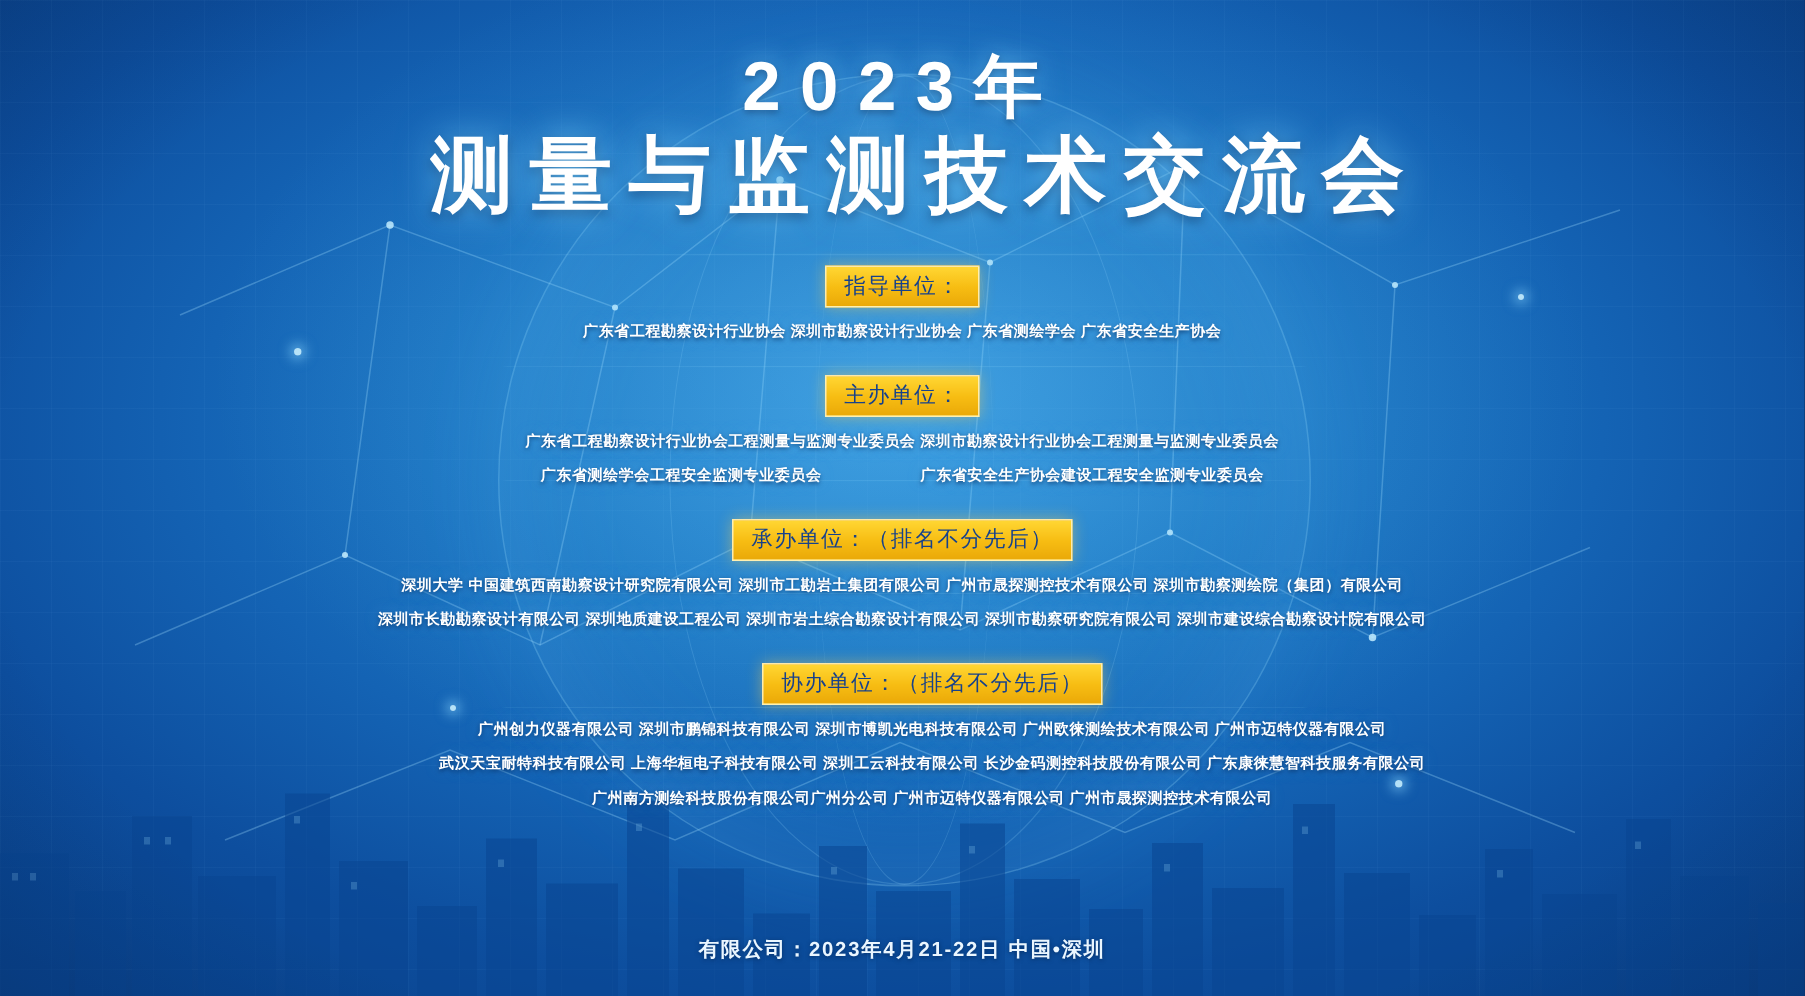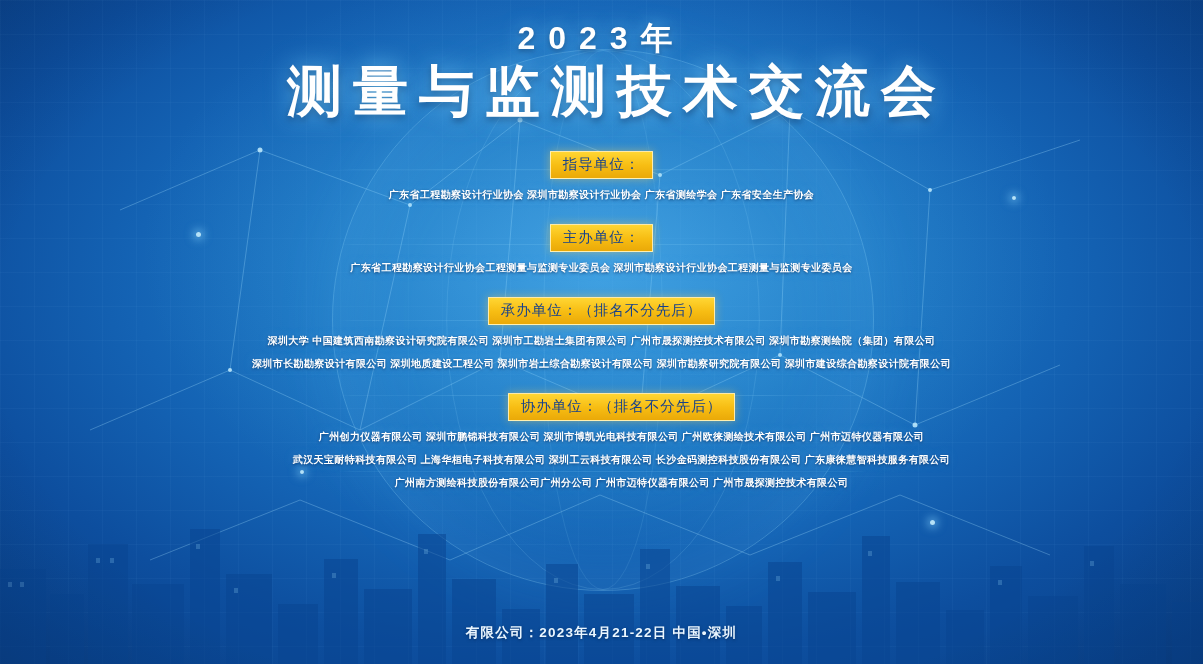--- a/index.html
+++ b/index.html
@@ -84,22 +84,22 @@
   #content {
     position: relative;
     z-index: 5;
     width: 100%;
     height: 100%;
     text-align: center;
   }
 
   .title-year {
     margin: 0;
-    padding-top: 22px;
-    font-size: 32px;
+    padding-top: 33px;
+    font-size: 46px;
     font-weight: 700;
     letter-spacing: 13px;
     color: #ffffff;
     text-shadow: 0 0 18px rgba(120,210,255,0.75), 0 2px 5px rgba(4,40,90,0.6);
     line-height: 1.05;
   }
   .title-main {
     margin: 4px 0 0 0;
     font-size: 55px;
     font-weight: 700;
@@ -259,20 +259,24 @@
         <span class="badge">指导单位：</span>
       </div>
       <div class="org-line">广东省工程勘察设计行业协会  深圳市勘察设计行业协会  广东省测绘学会  广东省安全生产协会</div>
     </div>
 
     <div class="section sec-host">
       <div class="badge-wrap">
         <span class="badge">主办单位：</span>
       </div>
       <div class="org-line">广东省工程勘察设计行业协会工程测量与监测专业委员会    深圳市勘察设计行业协会工程测量与监测专业委员会</div>
+      <div class="org-line spread">
+        <span>广东省测绘学会工程安全监测专业委员会</span>
+        <span>广东省安全生产协会建设工程安全监测专业委员会</span>
+      </div>
     </div>
 
     <div class="section sec-organ">
       <div class="badge-wrap">
         <span class="badge">承办单位：（排名不分先后）</span>
       </div>
       <div class="org-line">深圳大学  中国建筑西南勘察设计研究院有限公司  深圳市工勘岩土集团有限公司  广州市晟探测控技术有限公司  深圳市勘察测绘院（集团）有限公司</div>
       <div class="org-line">深圳市长勘勘察设计有限公司  深圳地质建设工程公司  深圳市岩土综合勘察设计有限公司  深圳市勘察研究院有限公司  深圳市建设综合勘察设计院有限公司</div>
     </div>
 

